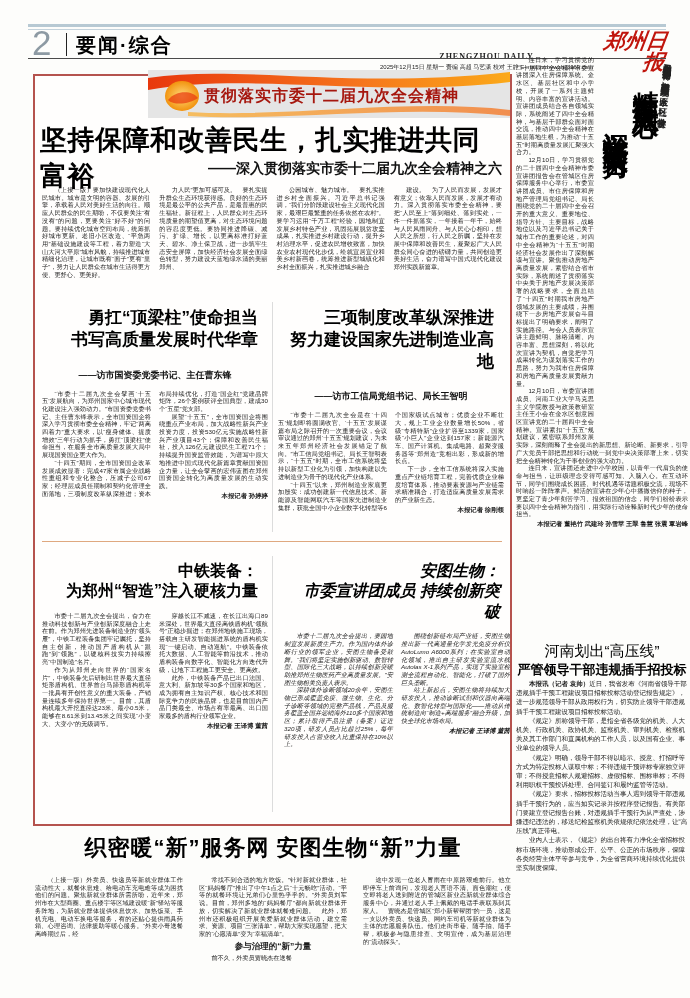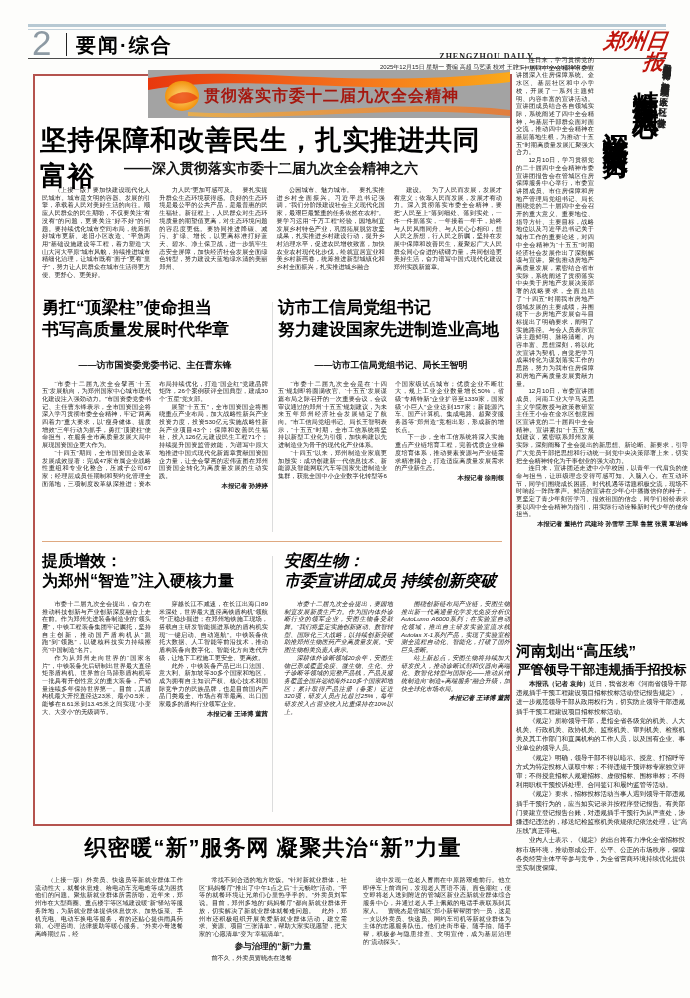--- a/index.html
+++ b/index.html
@@ -15,30 +15,30 @@
   .section-title{left:76px;top:32px;font-size:20px;font-weight:700;letter-spacing:2px;color:#000;}
   .masthead{left:380px;top:30px;width:288px;text-align:right;}
   .mast-row{display:flex;justify-content:flex-end;align-items:flex-end;gap:6px;}
   .mast-left{text-align:center;}
   .m-en{font-family:"Liberation Serif","DejaVu Serif",serif;font-size:8px;font-weight:700;color:#222;letter-spacing:1px;}
   .dateline{font-size:6px;color:#222;margin-top:2px;white-space:nowrap;}
   .m-cn{font-family:"DejaVu Serif","Liberation Serif",serif;font-size:21px;font-weight:900;font-style:italic;
         color:#c0150c;transform:skewX(-8deg);line-height:1;padding-right:2px;}
   
   .theme-box{left:33px;top:74px;width:475px;height:748px;border:2px solid #b5534e;background:#fffefd;}
-  .banner{left:148px;top:70px;width:362px;height:48px;background:#a3a3a3;}
+  .banner{left:148px;top:70px;width:362px;height:48px;background:#e5e5e5;}
   .banner svg{position:absolute;left:0;top:0;}
   .banner-text{position:absolute;left:56px;top:16px;font-size:16px;font-weight:800;color:#a6170e;letter-spacing:1px;}
   .lead-hl{left:40px;top:122px;width:462px;text-align:left;font-size:27px;font-weight:900;color:#000;letter-spacing:0.5px;}
-  .lead-sub{left:40px;top:160px;width:462px;text-align:center;font-size:14px;font-weight:700;color:#111;}
+  .lead-sub{left:40px;top:160px;width:462px;text-align:right;font-size:14px;font-weight:700;color:#111;}
   .t{font-size:6.2px;line-height:7.7px;text-align:justify;color:#1b1b1b;}
   .t p{margin:0;text-indent:2em;}
   .lead-body{left:42px;top:186px;width:460px;height:102px;column-count:4;column-gap:9px;overflow:hidden;}
   .iv{width:226px;}
-  .iv h3{margin:0;text-align:left;font-size:17px;font-weight:900;line-height:1.28;color:#000;}
+  .iv h3{margin:10px;text-align:right;font-size:17px;font-weight:900;line-height:1.28;color:#000;}
   .ent h3{font-size:16px;}
   .dek{text-align:center;font-size:9px;font-weight:700;color:#111;margin-top:18px;}
   .body2{margin-top:8px;column-count:2;column-gap:8px;overflow:hidden;}
   .byline{text-align:right;font-weight:700;font-size:6.4px;margin-top:2px;}
   .vdiv{width:1px;background:#dcdcdc;}
   .hdiv{left:42px;top:541px;width:460px;height:1px;background:#dfa87f;}
   
   .svc-hl{left:35px;top:833px;width:476px;text-align:center;font-size:22px;font-weight:900;color:#000;letter-spacing:1px;}
   .svc-cols{left:35px;top:876px;width:476px;height:116px;display:flex;gap:16px;overflow:hidden;}
   .svc-col{flex:1;}
@@ -47,21 +47,21 @@
   .lecture{left:516px;top:56px;width:172px;height:568px;overflow:hidden;}
   .lec-reserve{float:right;width:94px;height:380px;}
   .lec-byline{text-align:right;font-weight:700;font-size:6.3px;margin-top:2px;}
   .vtext{writing-mode:vertical-rl;text-orientation:upright;}
   .lec-kicker{left:663px;top:58px;font-size:8.6px;font-weight:700;color:#222;letter-spacing:0.5px;
               transform:rotate(6deg);transform-origin:top right;}
   .lec-hl1{left:629px;top:70px;font-size:26px;font-weight:900;color:#000;letter-spacing:3px;}
   .lec-hl2{left:599px;top:112px;font-size:26px;font-weight:900;color:#000;letter-spacing:3px;}
   
   .bidding{left:516px;top:642px;width:172px;height:350px;overflow:hidden;}
-  .bid-hl1{font-size:15px;font-weight:700;color:#000;}
+  .bid-hl1{text-align:center;font-size:15px;font-weight:400;color:#000;}
   .bid-hl2{text-align:center;font-size:13px;font-weight:900;color:#000;margin-bottom:0;}
   .bid-body{font-size:6.5px;line-height:9.2px;}
   .bid-body p{margin:0;text-indent:2em;}
   .lead-in{font-weight:800;}
 </style>
 </head>
 <body>
 
 <div class="page">
 
@@ -126,37 +126,37 @@
     <div class="body2 t" style="height:172px;">
       <p>“市委十二届九次全会擘画‘十五五’发展航向，为郑州国家中心城市现代化建设注入强劲动力。”市国资委党委书记、主任曹东锋表示，全市国资国企将深入学习贯彻市委全会精神，牢记“两高四着力”重大要求，以“瘦身健体、提质增效”三年行动为抓手，勇扛“顶梁柱”使命担当，在服务全市高质量发展大局中展现国资国企更大作为。</p>
       <p>“十四五”期间，全市国资国企改革发展成效显著：完成47家市属企业战略性重组和专业化整合，压减子公司67家；经理层成员任期制和契约化管理全面落地，三项制度改革纵深推进；资本布局持续优化，打造“国企红”党建品牌矩阵，26个案例获评全国典型，建成30个“五星”党支部。</p>
       <p>展望“十五五”，全市国资国企将围绕重点产业布局，加大战略性新兴产业投资力度，投资530亿元实施战略性新兴产业项目43个；保障和改善民生福祉，投入126亿元建设民生工程71个；持续提升国资监管效能，为谱写中原大地推进中国式现代化新篇章贡献国资国企力量，让全会擘画的宏伟蓝图在郑州国资国企转化为高质量发展的生动实践。</p>
       <div class="byline">本报记者 孙婷婷</div>
     </div>
   </div>
   <div class="abs vdiv" style="left:272px;top:302px;height:230px;"></div>
   <div class="abs iv" style="left:278px;top:297px;">
     <h3>
-      <span>访市工信局党组书记</span><br>
+      <span>三项制度改革纵深推进</span><br>
       <span>努力建设国家先进制造业高地</span>
     </h3>
     <div class="dek">——访市工信局党组书记、局长王智明</div>
     <div class="body2 t" style="height:172px;">
       <p>“市委十二届九次全会是在‘十四五’规划即将圆满收官、‘十五五’发展谋篇布局之际召开的一次重要会议，会议审议通过的郑州‘十五五’规划建议，为未来五年郑州经济社会发展锚定了航向。”市工信局党组书记、局长王智明表示，“十五五”时期，全市工信系统将坚持以新型工业化为引领，加快构建以先进制造业为骨干的现代化产业体系。</p>
       <p>“十四五”以来，郑州制造业家底更加殷实：成功创建新一代信息技术、新能源及智能网联汽车等国家先进制造业集群，获批全国中小企业数字化转型等6个国家级试点城市；优质企业不断壮大，规上工业企业数量增长50%，省级“专精特新”企业扩容至1339家，国家级“小巨人”企业达到157家；新能源汽车、国产计算机、集成电路、超聚变服务器等“郑州造”竞相出彩，形成新的增长点。</p>
       <p>下一步，全市工信系统将深入实施重点产业链培育工程，完善优质企业梯度培育体系，推动要素资源与产业链需求精准耦合，打造适应高质量发展需求的产业新生态。</p>
       <div class="byline">本报记者 徐刚领</div>
     </div>
   </div>
 
   <div class="abs hdiv"></div>
 
   <div class="abs iv ent" style="left:42px;top:551px;">
     <h3>
-      <span>提质增效：</span><br>
+      <span>中铁装备：</span><br>
       <span>为郑州“智造”注入硬核力量</span>
     </h3>
     <div class="body2 t" style="height:214px;">
       <p>市委十二届九次全会提出，奋力在推动科技创新与产业创新深度融合上走在前。作为郑州先进装备制造业的“领头雁”，中铁工程装备集团牢记嘱托，坚持自主创新，推动国产盾构机从“跟跑”到“领跑”，以硬核科技实力持续擦亮“中国制造”名片。</p>
       <p>作为从郑州走向世界的“国家名片”，中铁装备先后研制出世界最大直径矩形盾构机、世界首台马蹄形盾构机等一批具有开创性意义的重大装备，产销量连续多年保持世界第一。目前，其盾构机最大开挖直径达23米、最小0.5米，能够在8.61米到13.45米之间实现“小变大、大变小”的无级调节。</p>
       <p>穿越长江不减速，在长江出海口89米深处，世界最大直径高铁盾构机“领航号”正稳步掘进；在郑州地铁施工现场，搭载自主研发智能掘进系统的盾构机实现“一键启动、自动巡航”。中铁装备依托大数据、人工智能等前沿技术，推动盾构装备向数字化、智能化方向迭代升级，让地下工程施工更安全、更高效。</p>
       <p>此外，中铁装备产品已出口法国、意大利、新加坡等30多个国家和地区，成为拥有自主知识产权、核心技术和国际竞争力的民族品牌，也是目前国内产品门类最全、市场占有率最高、出口国家最多的盾构行业领军企业。</p>
       <div class="byline">本报记者 王译博 董茜</div>
     </div>
   </div>
@@ -168,21 +168,21 @@
     </h3>
     <div class="body2 t" style="height:214px;">
       <p>市委十二届九次全会提出，要因地制宜发展新质生产力。作为国内体外诊断行业的领军企业，安图生物备受鼓舞。“我们将坚定实施创新驱动、数智转型、国际化三大战略，以持续创新突破助推郑州生物医药产业高质量发展。”安图生物相关负责人表示。</p>
       <p>深耕体外诊断领域20余年，安图生物已形成覆盖免疫、微生物、生化、分子诊断等领域的完整产品线，产品及服务覆盖全国并远销海外110多个国家和地区；累计取得产品注册（备案）证近320项，研发人员占比超过25%，每年研发投入占营业收入比重保持在10%以上。</p>
       <p>围绕创新链布局产业链，安图生物推出新一代高通量化学发光免疫分析仪AutoLumo A6000系列；在实验室自动化领域，推出自主研发实验室流水线Autolas X-1系列产品，实现了实验室检测全流程自动化、智能化，打破了国外巨头垄断。</p>
       <p>站上新起点，安图生物将持续加大研发投入，推动诊断试剂和仪器向高端化、数智化转型与国际化——推动从传统制造向“制造+高端服务”融合升级，加快全球化市场布局。</p>
       <div class="byline">本报记者 王译博 董茜</div>
     </div>
   </div>
 
-  <div class="abs svc-hl">织密暖“新”服务网 凝聚共治“新”力量</div>
+  <div class="abs svc-hl">织密暖“新”服务网 安图生物“新”力量</div>
   <div class="abs svc-cols">
     <div class="svc-col t">
       <p>（上接一版）外卖员、快递员等新就业群体工作流动性大，就餐休息难、给电动车充电难等成为困扰他们的问题。聚焦新就业群体所需所盼，近年来，郑州市在大型商圈、重点楼宇等区域建设暖“新”驿站等服务阵地，为新就业群体提供休息饮水、加热饭菜、手机充电、电动车换电等服务，有的还贴心提供雨具药箱、心理咨询、法律援助等暖心服务。“外卖小哥送餐高峰期过后，经</p>
     </div>
     <div class="svc-col t">
       <p>常找不到合适的地方吃饭。”针对新就业群体，社区“妈妈餐厅”推出了中午1点之后“十元畅吃”活动。“平等的就餐环境让兄弟们心里热乎乎的。”外卖员刘军说。目前，郑州多地的“妈妈餐厅”都向新就业群体开放，切实解决了新就业群体就餐难问题。　此外，郑州市还积极组织开展关爱新就业群体活动，建立需求、资源、项目“三张清单”，帮助大家实现愿望，把大家的“心愿清单”变为“幸福清单”。</p>
       <div class="svc-subhead">参与治理的“新”力量</div>
       <p>前不久，外卖员贾晓杰在送餐</p>
     </div>
     <div class="svc-col t">

